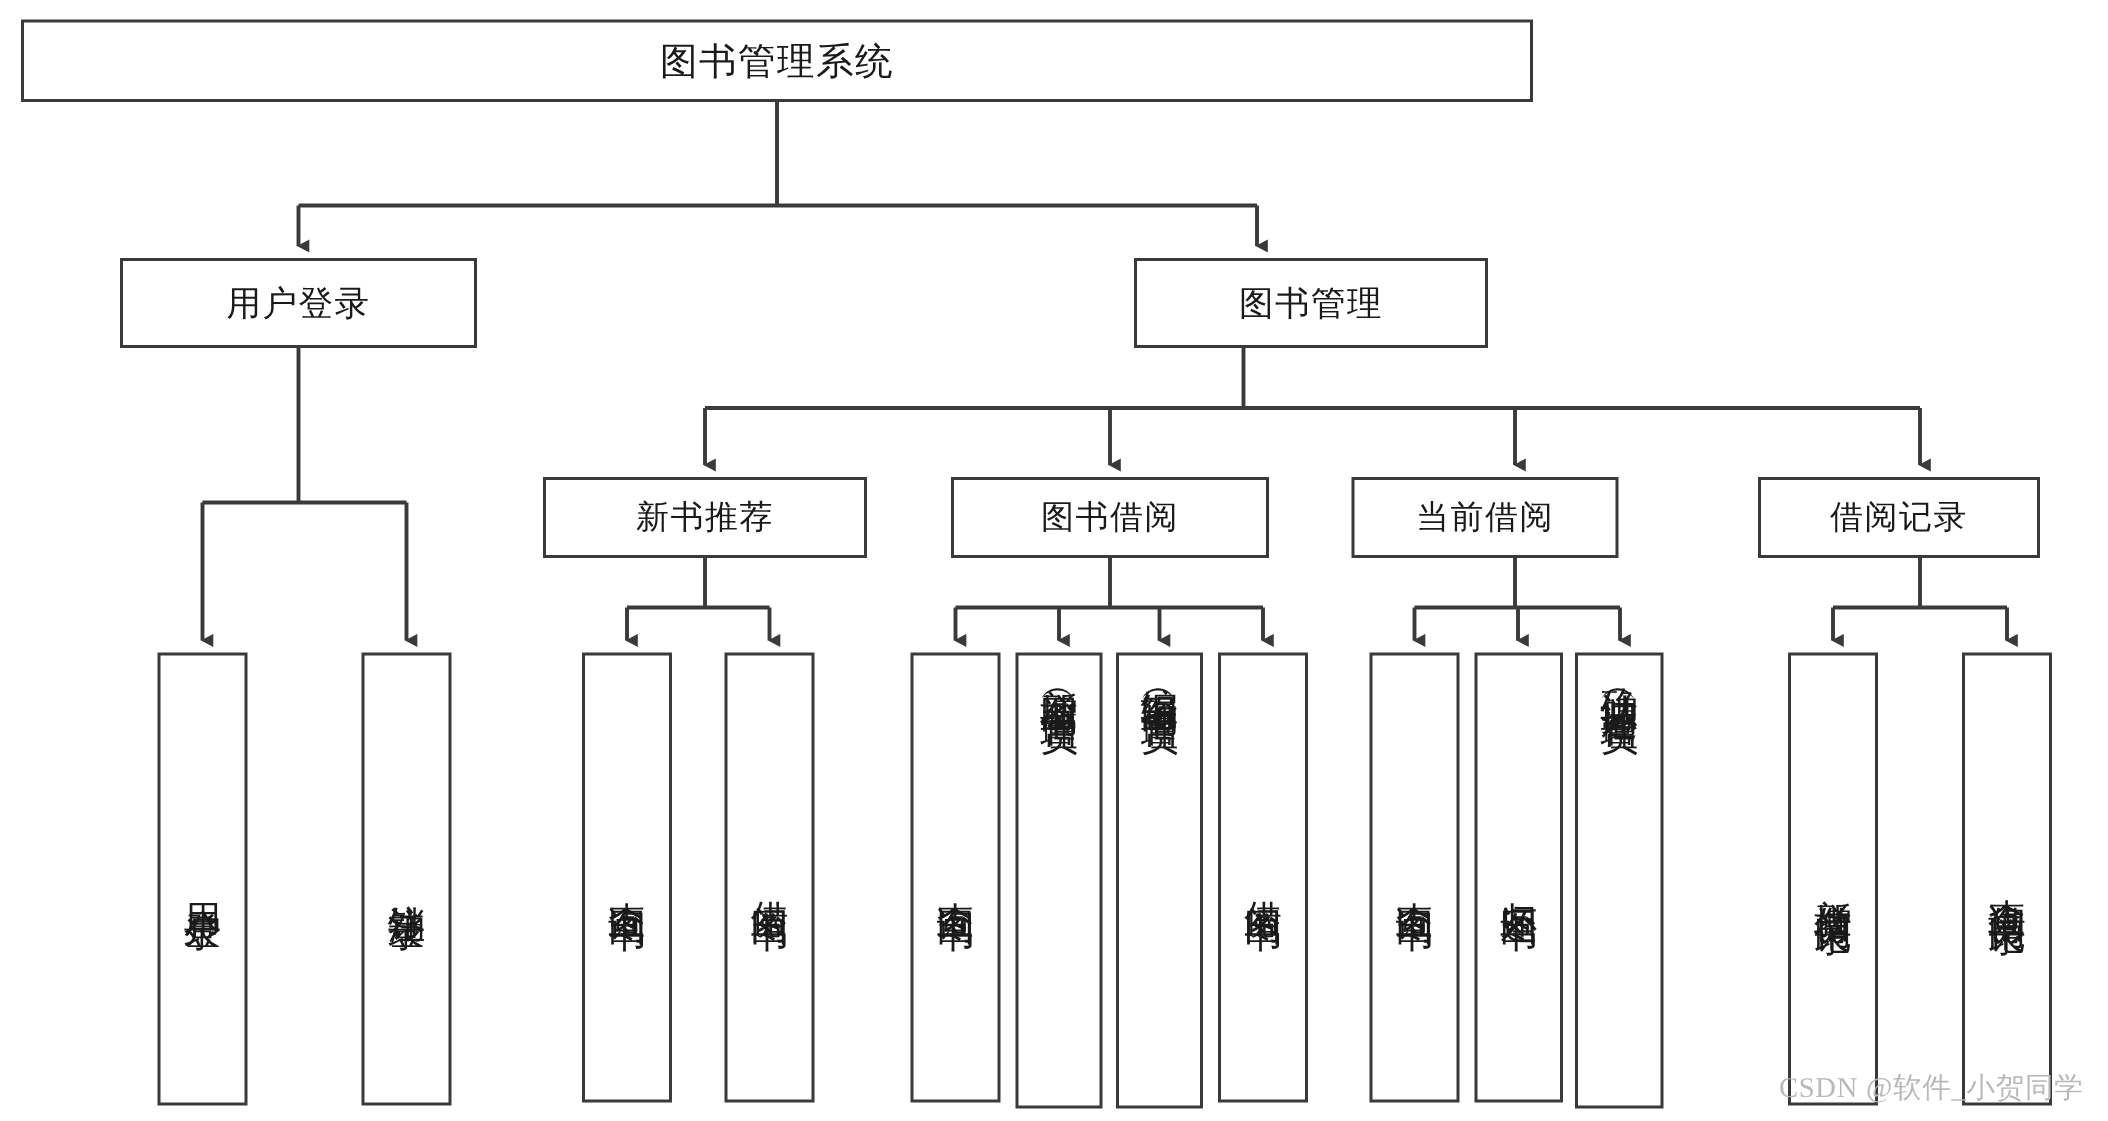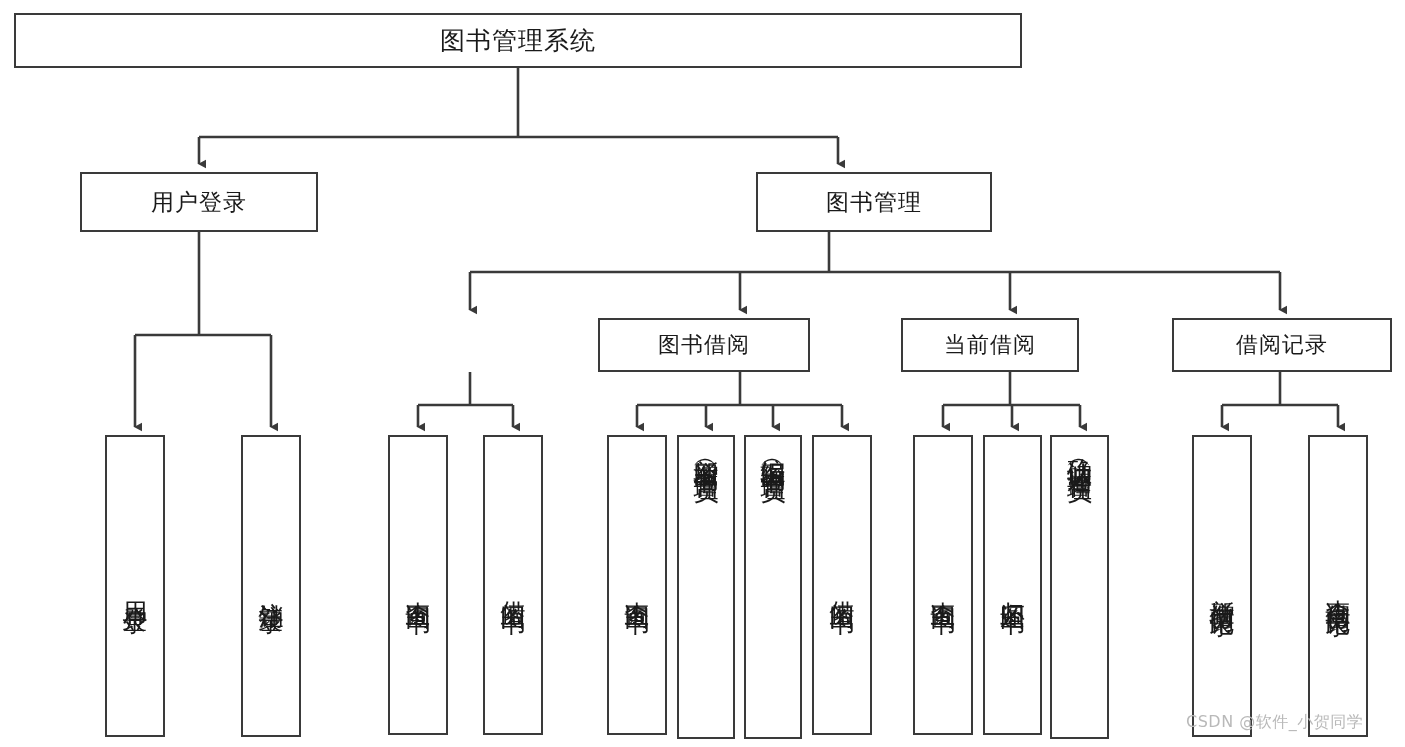--- a/index.html
+++ b/index.html
@@ -59,25 +59,26 @@
     justify-content: center;
   }
   .node.leaf.topaligned {
     justify-content: flex-start;
     padding-top: 2px;
   }
   .watermark {
     position: absolute;
     left: 1186px;
     top: 712px;
-    font-size: 16px;
+    font-size: 19px;
     color: #b9b9b9;
     letter-spacing: 0.5px;
     z-index: 3;
     white-space: nowrap;
+    font-family: Liberation Serif, serif;
   }
 </style>
 </head>
 <body>
 
 <div id="canvas">
 
   <svg id="edges" viewBox="0 0 1405 747" xmlns="http://www.w3.org/2000/svg">
     <defs>
       <marker id="arrow" markerWidth="10" markerHeight="10" refX="4.6" refY="7.4" orient="auto" markerUnits="userSpaceOnUse">
@@ -132,27 +133,30 @@
     <span>图书管理系统</span>
   </div>
 
   <div class="node level2" style="left:80px; top:172px; width:238px; height:60px;">
     <span>用户登录</span>
   </div>
   <div class="node level2" style="left:711px; top:172px; width:236px; height:60px;margin-left:45px;">
     <span>图书管理</span>
   </div>
 
-  <div class="node level3" style="left:598px; top:318px; width:212px; height:54px;">
+  <div class="node level3" style="left:362px; top:318px; width:216px; height:54px;">
+    <span>新书推荐</span>
+  </div>
+  <div class="node level3" style="left:634px; top:318px; width:212px; height:54px;">
     <span>图书借阅</span>
   </div>
   <div class="node level3" style="left:901px; top:318px; width:178px; height:54px;">
     <span>当前借阅</span>
   </div>
-  <div class="node level3" style="left:1172px; top:318px; width:220px; height:54px;">
+  <div class="node level3" style="left:1172px; top:318px; width:188px; height:54px;">
     <span>借阅记录</span>
   </div>
 
   <div class="node leaf" style="left:105px; top:435px; width:60px; height:302px;">
     <span>用户登录</span>
   </div>
   <div class="node leaf" style="left:241px; top:435px; width:60px; height:302px;">
     <span>注销登录</span>
   </div>
 

